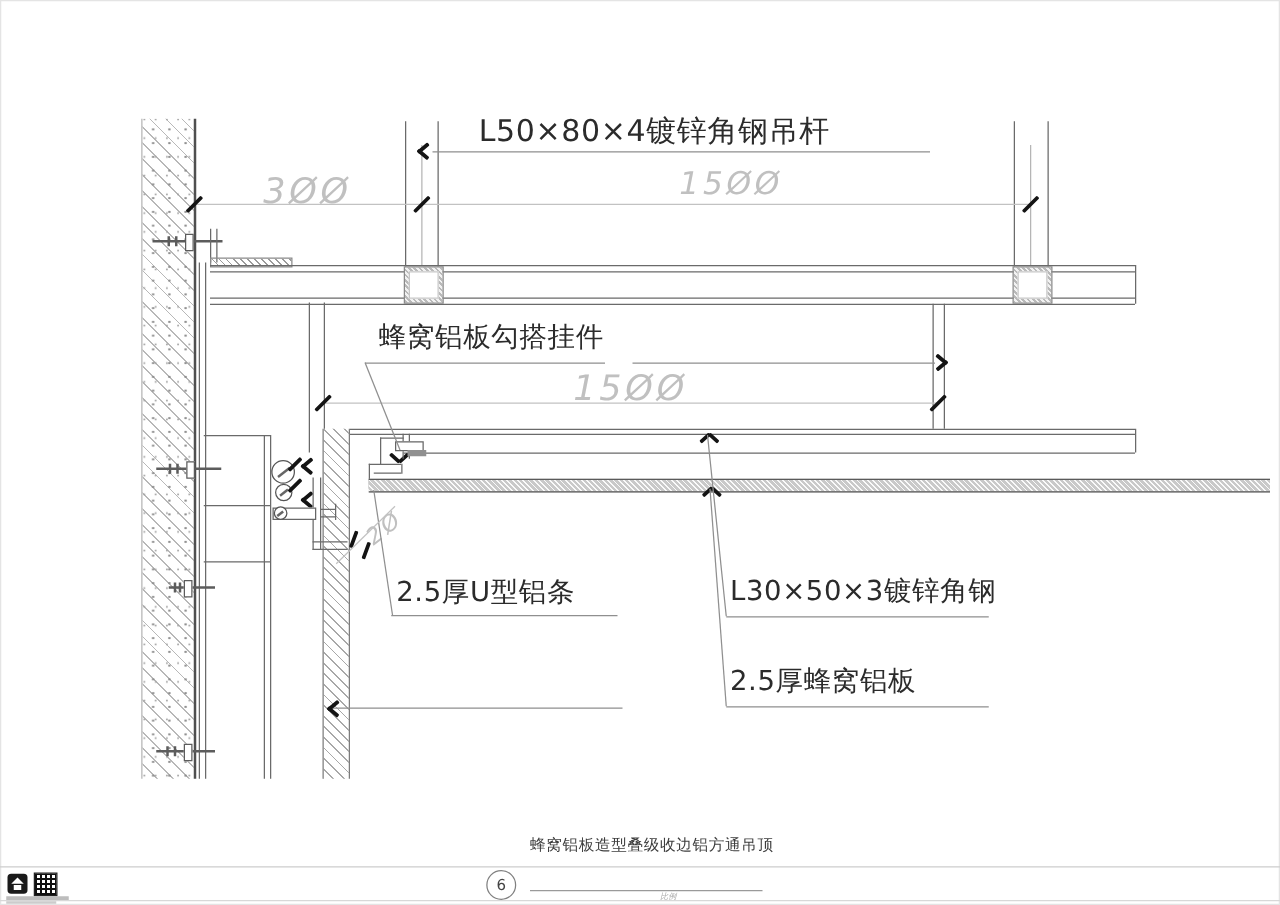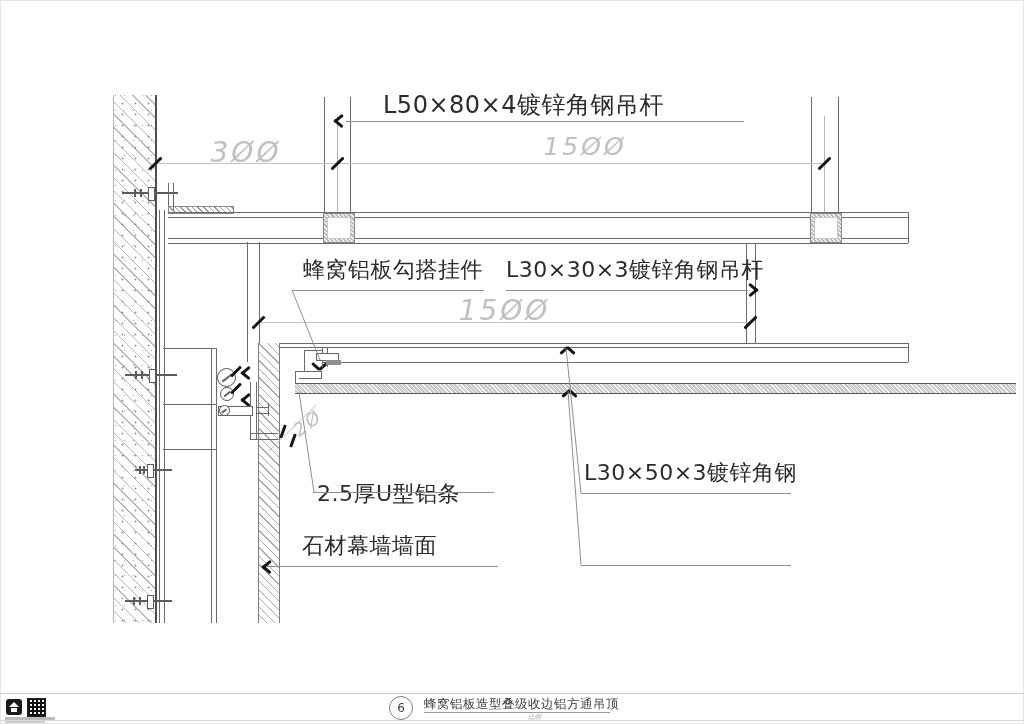--- a/index.html
+++ b/index.html
@@ -156,21 +156,20 @@
 
   <div class="v" style="left:746px;top:242.5px;height:100.5px;"></div>
   <div class="v" style="left:755px;top:242.5px;height:100.5px;"></div>
 
   <div class="h dim-line" style="left:258px;top:322px;width:492px;"></div>
   <div class="tick" style="left:249.5px;top:320.5px;"></div>
   <div class="tick" style="left:741.5px;top:320.5px;"></div>
   <div class="dim" style="left:447px;top:294px;width:115px;">15ØØ</div>
 
   <div class="label" style="left:303px;top:255px;">蜂窝铝板勾搭挂件</div>
-  <div class="label" style="left:506px;top:255px;">L30×30×3镀锌角钢吊杆</div>
   <div class="h leader" style="left:292px;top:290px;width:192px;"></div>
   <div class="h leader" style="left:506px;top:290px;width:242px;"></div>
   <div class="chev chev-r" style="left:746px;top:282px;"></div>
   <div class="chev chev-d" style="left:311px;top:360px;"></div>
 
   <div class="v" style="left:322px;top:347px;height:20px;"></div>
   <div class="v" style="left:326.5px;top:347px;height:20px;"></div>
   <div class="outline" style="left:316px;top:353px;width:21px;height:6px;"></div>
   <div class="smudge" style="left:326px;top:360px;width:15px;height:5px;background:#909090;"></div>
   <div class="h" style="left:304px;top:350px;width:19px;"></div>
@@ -196,28 +195,28 @@
   <div class="v" style="left:250px;top:382px;height:58px;"></div>
   <div class="v" style="left:256px;top:382px;height:58px;"></div>
   <div class="outline" style="left:218px;top:406px;width:33px;height:8px;"></div>
   <div class="circ" style="left:219px;top:405px;width:9px;height:9px;"></div>
   <div class="h" style="left:256px;top:406.5px;width:12px;"></div>
   <div class="h" style="left:256px;top:412.5px;width:12px;"></div>
   <div class="v" style="left:267.5px;top:403px;height:13px;"></div>
   <div class="h" style="left:250px;top:433px;width:28px;"></div>
   <div class="h" style="left:250px;top:438.5px;width:28px;"></div>
 
-  <div class="label" style="left:317px;top:479px;">2.5厚U型铝条</div>
+  <div class="label" style="left:317px;top:459px;">2.5厚U型铝条</div>
   <div class="h leader" style="left:313px;top:492px;width:181px;"></div>
-  <div class="label" style="left:302px;top:531px;">石材幕墙墙面</div>
   <div class="h leader" style="left:266px;top:566px;width:232px;"></div>
   <div class="chev chev-l" style="left:260px;top:559px;"></div>
 
   <div class="label" style="left:584px;top:458px;">L30×50×3镀锌角钢</div>
   <div class="h leader" style="left:581px;top:493px;width:210px;"></div>
+  <div class="label" style="left:584px;top:530px;">2.5厚蜂窝铝板</div>
   <div class="h leader" style="left:581px;top:565px;width:210px;"></div>
 
   <svg class="overlay" width="1024" height="724" viewBox="0 0 1024 724">
     <line x1="292" y1="290" x2="320" y2="360" stroke="#8f8f8f" stroke-width="1"></line>
     <line x1="566" y1="348" x2="581" y2="493" stroke="#8f8f8f" stroke-width="1"></line>
     <line x1="568" y1="391" x2="581" y2="565" stroke="#8f8f8f" stroke-width="1"></line>
     <line x1="299" y1="392" x2="314" y2="492" stroke="#8f8f8f" stroke-width="1"></line>
     <line x1="269" y1="451" x2="316" y2="405" stroke="#c2c2c2" stroke-width="1"></line>
   </svg>
 
@@ -225,18 +224,18 @@
   <div class="h" style="left:0;top:719.5px;width:1024px;background:#d8d8d8;"></div>
 
   <div class="logo"></div>
   <div class="qr"></div>
   <div class="smudge" style="left:5px;top:717px;width:50px;height:2.5px;"></div>
   <div class="smudge" style="left:5px;top:721px;width:40px;height:1.8px;background:#cccccc;"></div>
 
   <div class="bubble" style="left:389px;top:696px;">
     <span>6</span>
   </div>
-  <div class="tb-title" style="left:424px;top:696px;">蜂窝铝板造型叠级收边铝方通吊顶</div>
+  <div class="tb-title" style="left:424px;top:668px;">蜂窝铝板造型叠级收边铝方通吊顶</div>
   <div class="h" style="left:424px;top:712px;width:186px;background:#9a9a9a;"></div>
   <div class="tb-small" style="left:528px;top:713px;">比例</div>
   <div class="tb-small" style="left:558px;top:713px;margin-top:16px;">1:2</div>
 
 </div>
 
 </body></html>

